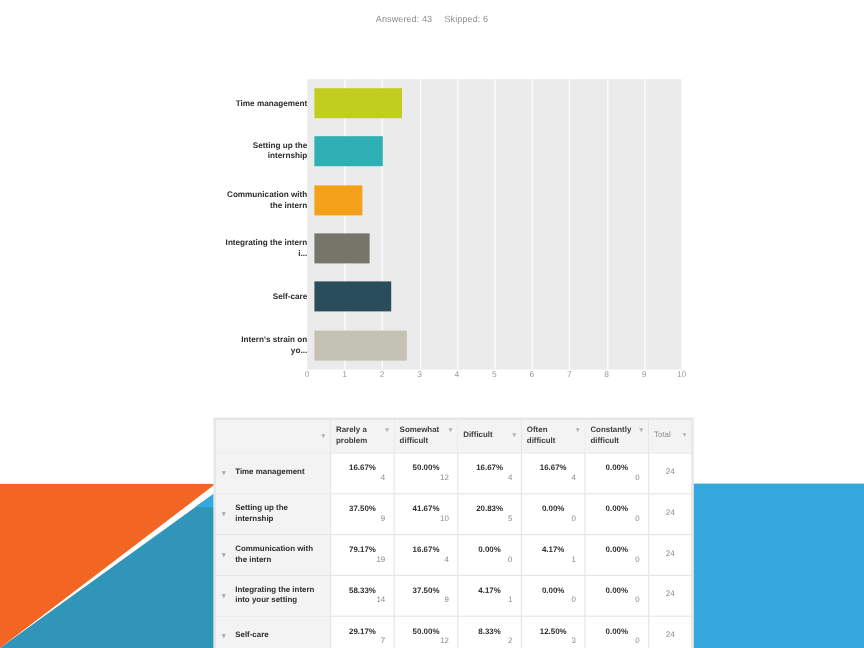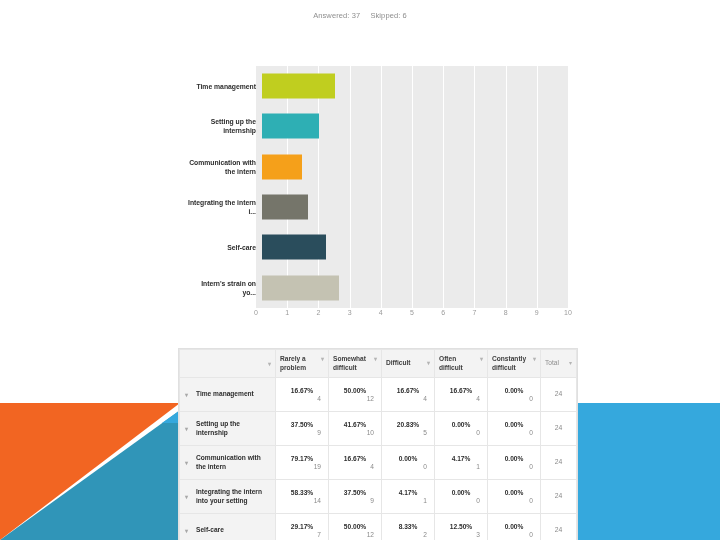--- a/index.html
+++ b/index.html
@@ -123,21 +123,21 @@
   <div class="deco-blue-right"></div>
   <div class="deco-blue-tri"></div>
   <div class="deco-orange-tri"></div>
   <div class="deco-blue-sliver"></div>
 </div>
 
 <div id="content">
 
   <div id="title-block">
     <div class="sv-meta">
-      <span>Answered: 37</span>
+      <span>Answered: 43</span>
       <span>Skipped: 6</span>
     </div>
   </div>
 
   <div id="chart-wrap">
     <div id="plot-bg">
         <div class="gridline" style="left: 31.2px; background: rgb(255, 255, 255);"></div>
         <div class="gridline" style="left: 62.4px; background: rgb(255, 255, 255);"></div>
         <div class="gridline" style="left: 93.6px; background: rgb(255, 255, 255);"></div>
         <div class="gridline" style="left: 124.8px; background: rgb(255, 255, 255);"></div>

